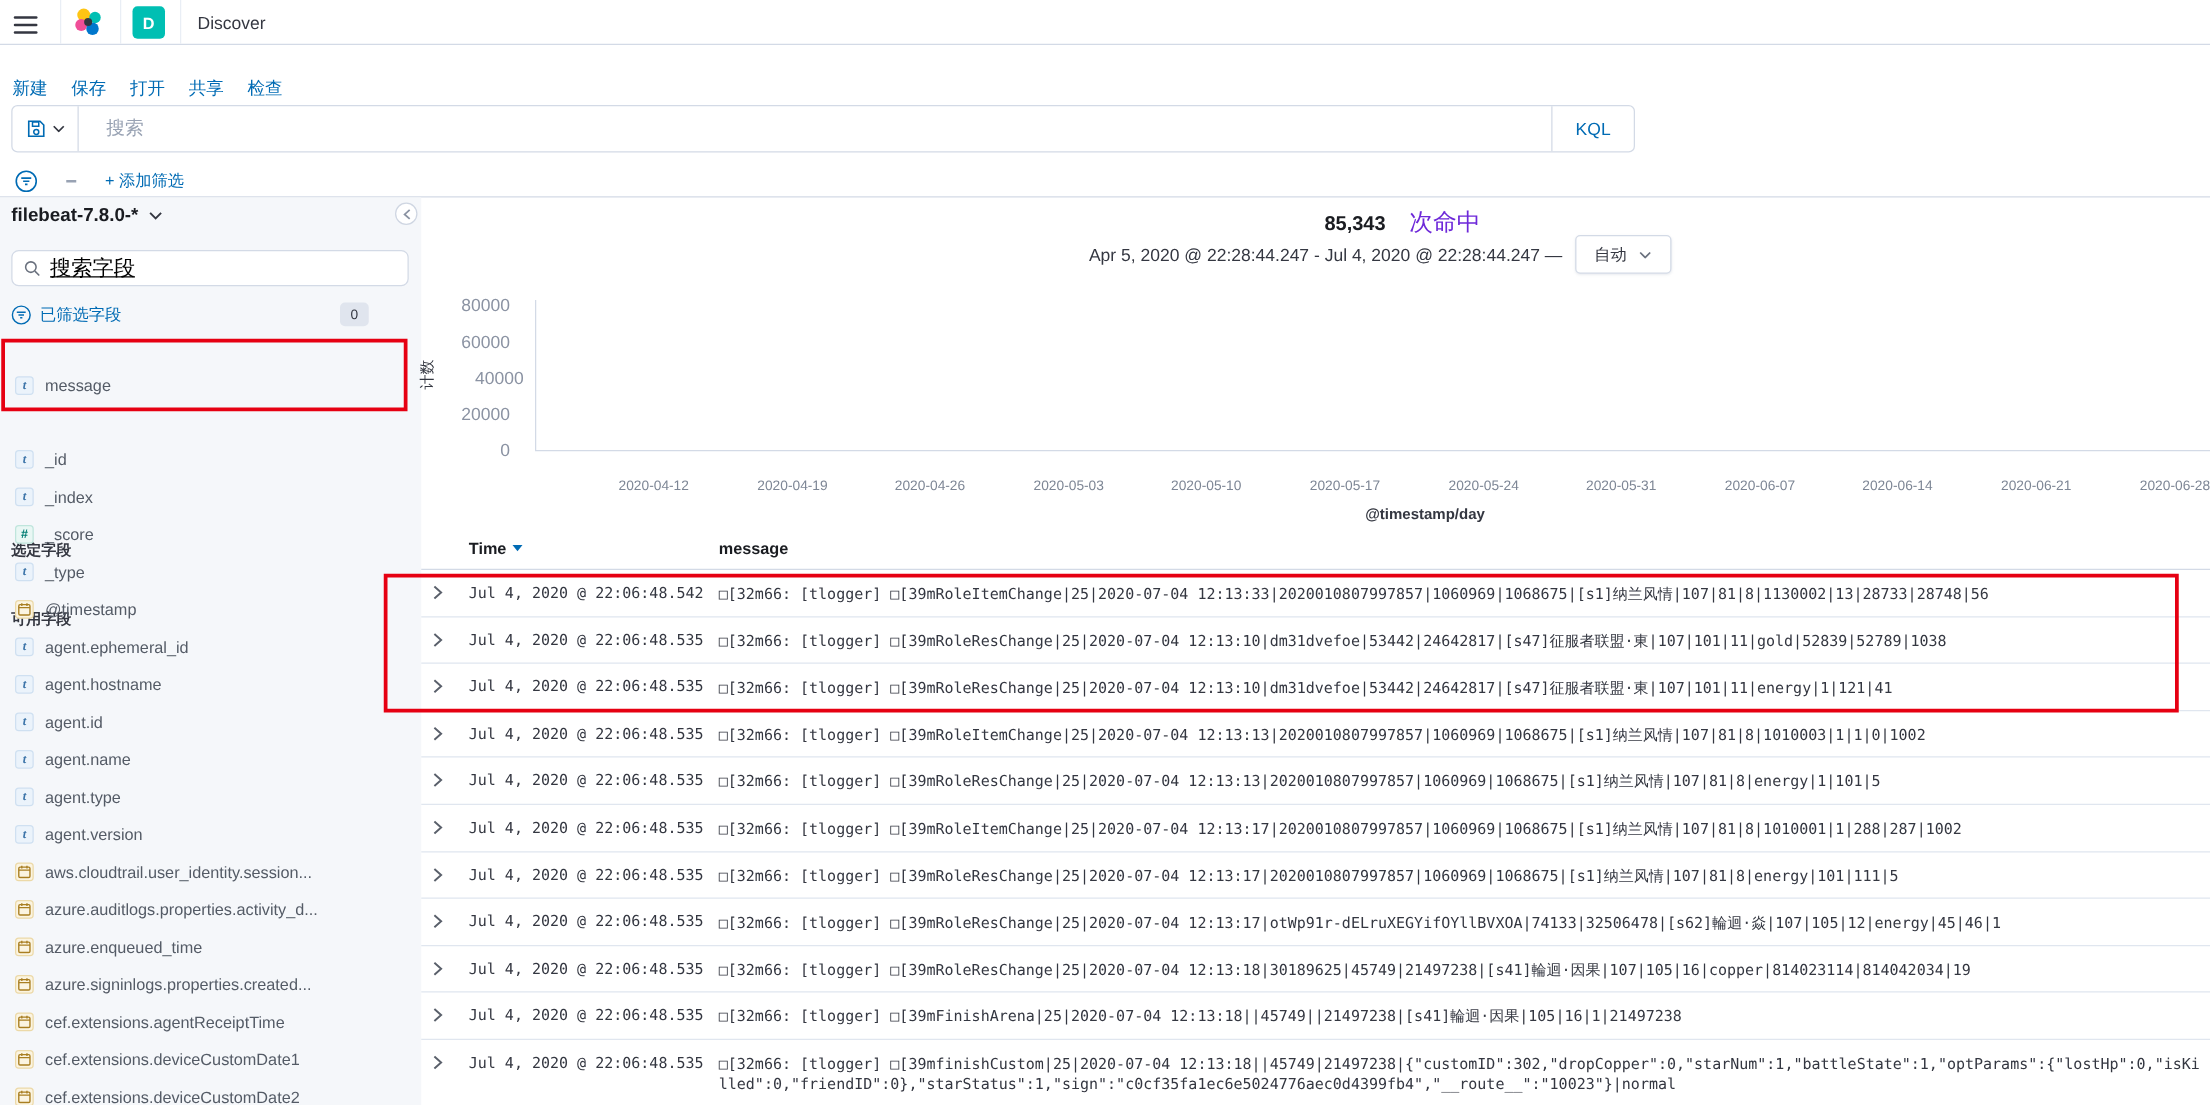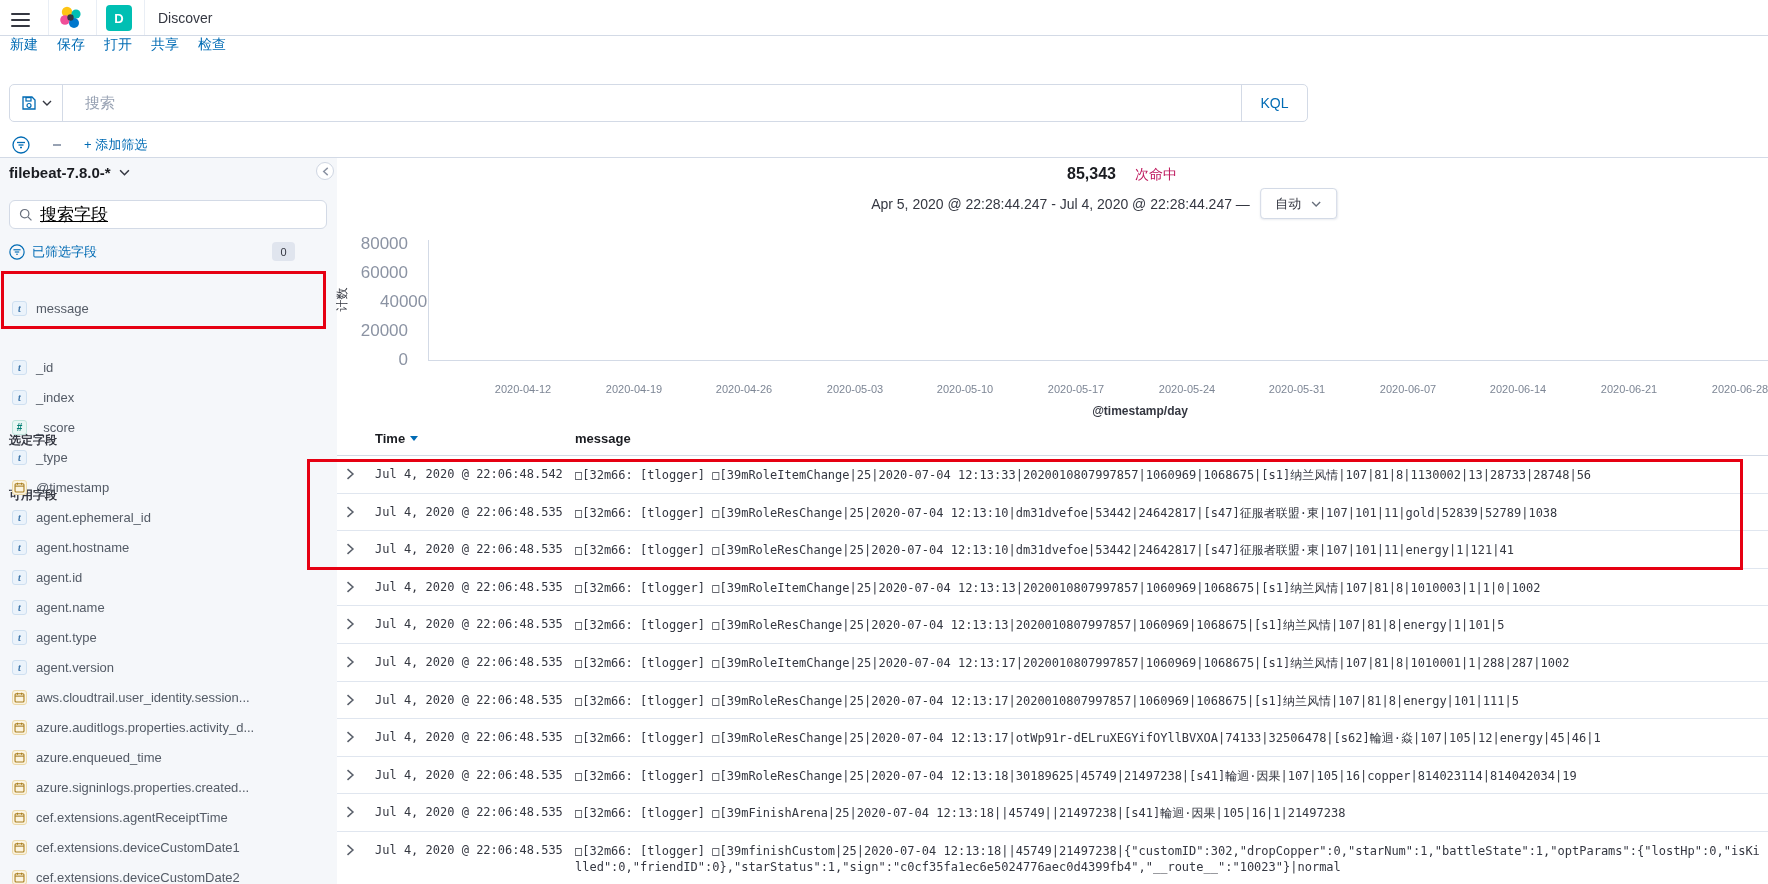--- a/index.html
+++ b/index.html
@@ -10,21 +10,21 @@
   .topbar { position:absolute; left:0; top:0; width:100%; height:36px; background:#fff; border-bottom:1px solid #D3DAE6; }
   .topbar .vdiv { position:absolute; top:0; height:35px; width:1px; background:#E9EEF5; }
   .hamburger { position:absolute; left:11px; top:9px; width:19px; height:18px; cursor:pointer; }
   .hamburger span { display:block; height:2px; background:#343741; margin:4px 0; border-radius:1px; }
   .elastic-logo { position:absolute; left:58px; top:5px; width:26px; height:26px; }
   .space-badge { position:absolute; left:106px; top:5px; width:26px; height:26px; background:#00BFB3; border-radius:4px;
                  color:#fff; font-weight:bold; font-size:13px; display:flex; align-items:center; justify-content:center; }
   .app-title { position:absolute; left:158px; top:0; height:36px; line-height:36px; font-size:14px; color:#343741; }
 
   
-  .menubar { position:absolute; left:0; top:36px; height:44px; display:flex; align-items:flex-start; padding-left:10px; gap:19px; }
+  .menubar { position:absolute; left:0; top:36px; height:44px; display:flex; align-items:flex-end; padding-left:10px; gap:19px; }
   .menu-link { font-size:14px; color:#006BB4; text-decoration:none; cursor:pointer; }
 
   
   .querybox { position:absolute; left:9px; top:84px; width:1299px; height:38px; background:#fff; border:1px solid #D3DAE6; border-radius:5px; }
   .save-seg { position:absolute; left:0; top:0; width:53px; height:36px; border-right:1px solid #D3DAE6; display:flex; align-items:center; justify-content:center; gap:5px; cursor:pointer; }
   .search-placeholder { position:absolute; left:75px; top:0; height:36px; line-height:36px; font-size:15px; color:#98A2B3; }
   .kql-seg { position:absolute; right:0; top:0; width:66px; height:36px; border-left:1px solid #D3DAE6; display:flex; align-items:center; justify-content:center; font-size:14px; color:#006BB4; cursor:pointer; }
   .datebox { position:absolute; left:1318px; top:84px; width:441px; height:38px; background:#fff; border:1px solid #D3DAE6; border-radius:5px; }
   .cal-seg { position:absolute; left:0; top:0; width:71px; height:36px; border-right:1px solid #D3DAE6; display:flex; align-items:center; justify-content:center; gap:7px; cursor:pointer; }
   .daterange-text { position:absolute; left:85px; top:0; height:36px; line-height:36px; font-size:14px; color:#343741; cursor:pointer; }
@@ -52,29 +52,29 @@
   .field-name { font-size:13px; color:#545b66; }
   .token { width:15px; height:15px; border-radius:3px; font-size:10px; font-weight:bold; display:flex; align-items:center; justify-content:center; flex:none; font-family:"Liberation Serif", serif; font-style:italic; }
   .token.t { background:#EBF3FB; border:1px solid #cfe0f1; color:#3b73a8; }
   .token.num { background:#E9F7F4; border:1px solid #bfe5dc; color:#017D73; font-style:normal; font-family:"Liberation Sans",sans-serif;}
   .token.date { background:#FBF4E1; border:1px solid #ecd9a8; color:#a97e21; font-style:normal; }
 
   
   .collapse-btn { position:absolute; left:316px; top:162px; width:18px; height:18px; border-radius:50%; background:#fff; border:1px solid #cfd6e2; display:flex; align-items:center; justify-content:center; cursor:pointer; color:#8b93a3; }
   .hits-line { position:absolute; left:1122px; top:165px; transform:translateX(-50%); white-space:nowrap; }
   .hits-count { font-size:16px; font-weight:bold; color:#1a1c21; }
-  .hits-label { font-size:14px; color:#be185d; margin-left:19px; }
+  .hits-label { font-size:19px; color:#6d28d9; margin-left:19px; }
   .range-line { position:absolute; left:1104px; top:188px; transform:translateX(-50%); display:flex; align-items:center; gap:10px; white-space:nowrap; }
   .range-text { font-size:14px; color:#343741; }
   .interval-btn { width:77px; height:31px; background:#fff; border:1px solid #D3DAE6; border-radius:4px; box-shadow:0 1px 2px rgba(152,162,179,.2); display:flex; align-items:center; justify-content:center; gap:10px; cursor:pointer; }
   .interval-label { font-size:13px; color:#343741; }
 
   
   .y-axis-title { position:absolute; left:330px; top:291px; transform:rotate(-90deg); font-size:12px; color:#343741; }
-  .ytick { position:absolute; left:340px; width:68px; text-align:right; font-size:17px; color:#8b93a3; line-height:12px; }
+  .ytick { position:absolute; left:340px; width:68px; text-align:right; font-size:14px; color:#8b93a3; line-height:12px; }
   .axis-y { position:absolute; left:428px; top:240px; width:1px; height:120px; background:#D3DAE6; }
   .axis-x { position:absolute; left:428px; top:360px; width:1340px; height:1px; background:#D3DAE6; }
   .xtick { position:absolute; top:383px; transform:translateX(-50%); font-size:11px; color:#7d8695; white-space:nowrap; }
   .x-axis-title { position:absolute; left:1140px; top:404px; transform:translateX(-50%); font-size:12px; font-weight:bold; color:#343741; }
 
   
   .thead { position:absolute; left:337px; top:425px; width:1431px; height:31px; border-bottom:1px solid #D3DAE6; }
   .th-time { position:absolute; left:38px; top:6px; font-size:13px; font-weight:bold; color:#1a1c21; display:flex; align-items:center; gap:5px; cursor:pointer; }
   .sort-arrow { width:0; height:0; border-left:4px solid transparent; border-right:4px solid transparent; border-top:5px solid #006BB4; }
   .th-msg { position:absolute; left:238px; top:6px; font-size:13px; font-weight:bold; color:#1a1c21; }

